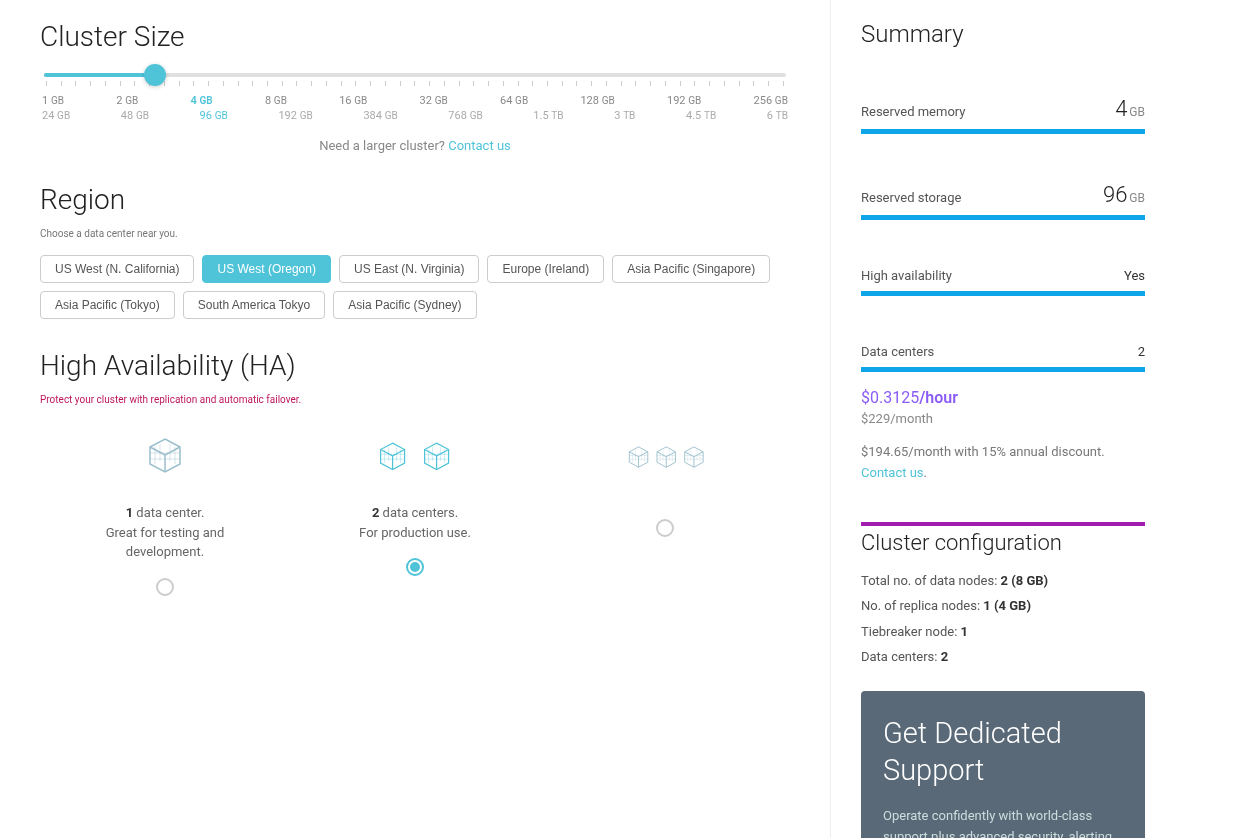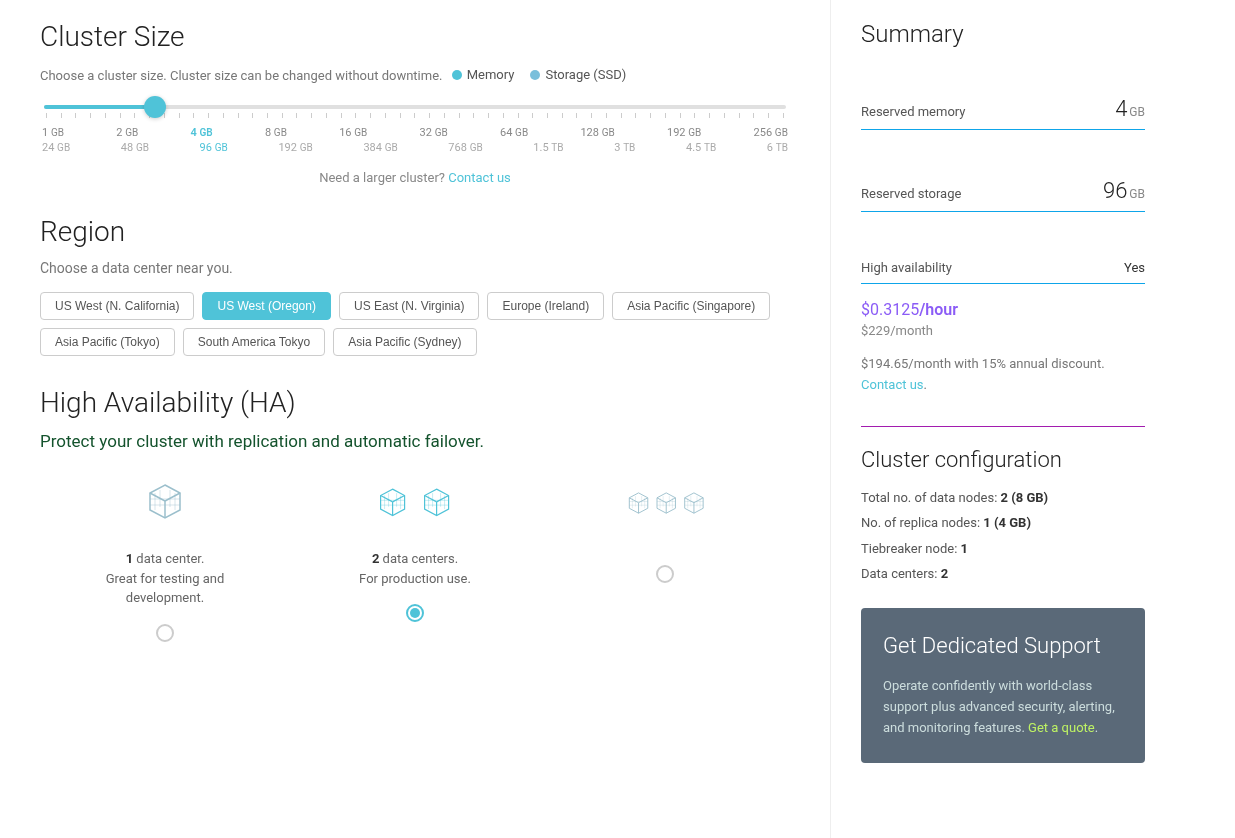--- a/index.html
+++ b/index.html
@@ -105,21 +105,21 @@
       color: #4fc3d8;
       text-decoration: none;
     }
 
     
     .region-section {
       margin-bottom: 30px;
     }
     .region-desc {
       color: #777;
-      font-size: 14px;
+      font-size: 10px;
       margin-bottom: 16px;
     }
     .region-buttons {
       display: flex;
       flex-wrap: wrap;
       gap: 8px;
     }
     .region-btn {
       padding: 6px 14px;
       border: 1px solid #ccc;
@@ -134,22 +134,22 @@
       background: #4fc3d8;
       border-color: #4fc3d8;
       color: #fff;
     }
 
     
     .ha-section {
       margin-bottom: 30px;
     }
     .ha-desc {
-      color: #14532d;
-      font-size: 17px;
+      color: #be185d;
+      font-size: 10px;
       margin-bottom: 24px;
     }
     .ha-options {
       display: flex;
       gap: 0;
       justify-content: space-between;
     }
     .ha-option {
       flex: 1;
       display: flex;
@@ -201,21 +201,21 @@
       font-size: 24px;
       font-weight: 300;
       color: #222;
       margin-bottom: 20px;
     }
     .summary-row {
       display: flex;
       justify-content: space-between;
       align-items: baseline;
       padding: 8px 0;
-      border-bottom: 1px solid #0ea5e9;
+      border-bottom: 5px solid #0ea5e9;
       margin-top: 40px;
     }
     .summary-label {
       color: #555;
       font-size: 13px;
     }
     .summary-value {
       font-size: 13px;
       color: #333;
     }
@@ -250,23 +250,23 @@
       margin-top: 16px;
       line-height: 1.6;
     }
     .price-discount a {
       color: #4fc3d8;
       text-decoration: none;
     }
 
     
     .cluster-config {
-      margin-top: 30px;
-      padding-top: 20px;
-      border-top: 1px solid #a21caf;
+      margin-top: 38px;
+      padding-top: 4px;
+      border-top: 4px solid #a21caf;
     }
     .cluster-config-title {
       font-size: 22px;
       font-weight: 300;
       color: #222;
       margin-bottom: 16px;
     }
     .config-row {
       font-size: 13px;
       color: #555;
@@ -279,21 +279,21 @@
 
     
     .dedicated-support {
       background: #5a6978;
       color: #fff;
       border-radius: 4px;
       padding: 24px 22px;
       margin-top: 24px;
     }
     .dedicated-title {
-      font-size: 22px;
+      font-size: 29px;
       font-weight: 300;
       margin-bottom: 16px;
       line-height: 1.3;
     }
     .dedicated-desc {
       font-size: 13px;
       color: #cdd;
       line-height: 1.6;
     }
     .dedicated-desc a {
@@ -308,33 +308,20 @@
   </style>
 </head>
 <body>
 
 <div class="layout">
 
   <div class="main-content">
 
     <section>
       <h1 class="section-title">Cluster Size</h1>
-      <p class="subtitle">
-        <span>Choose a cluster size. Cluster size can be changed without downtime.</span>
-        <span class="legend">
-          <span class="legend-item">
-            <span class="legend-dot memory"></span>
-            <span>Memory</span>
-          </span>
-          <span class="legend-item">
-            <span class="legend-dot storage"></span>
-            <span>Storage (SSD)</span>
-          </span>
-        </span>
-      </p>
 
       <div class="slider-container">
         <div class="slider-track">
           <div class="slider-fill"></div>
           <div class="slider-thumb"></div>
         </div>
 
         <div style="display:flex; justify-content:space-between; padding: 0 2px; margin-top: -4px;">
           <span style="width:1px;height:5px;background:#ccc;display:block;"></span>
           <span style="width:1px;height:5px;background:#ccc;display:block;"></span>
@@ -572,20 +559,24 @@
         <span class="summary-value">
           <span class="big-num">96</span><span class="unit">GB</span>
         </span>
       </div>
 
       <div class="summary-row">
         <span class="summary-label">High availability</span>
         <span class="summary-value">Yes</span>
       </div>
 
+      <div class="summary-row">
+        <span class="summary-label">Data centers</span>
+        <span class="summary-value">2</span>
+      </div>
 
       <div class="pricing">
         <div class="price-main">
           <span>$0.3125</span><span class="per-hour">/hour</span>
         </div>
         <div class="price-secondary">$229/month</div>
         <div class="price-discount">
           <span>$194.65/month with 15% annual discount.</span>
           <a href="#">Contact us</a><span>.</span>
         </div>

